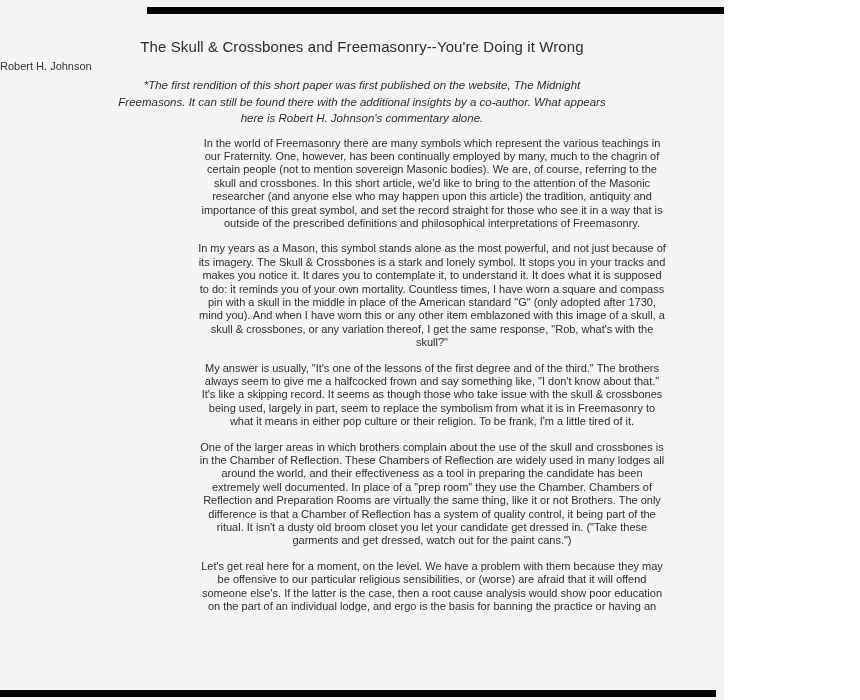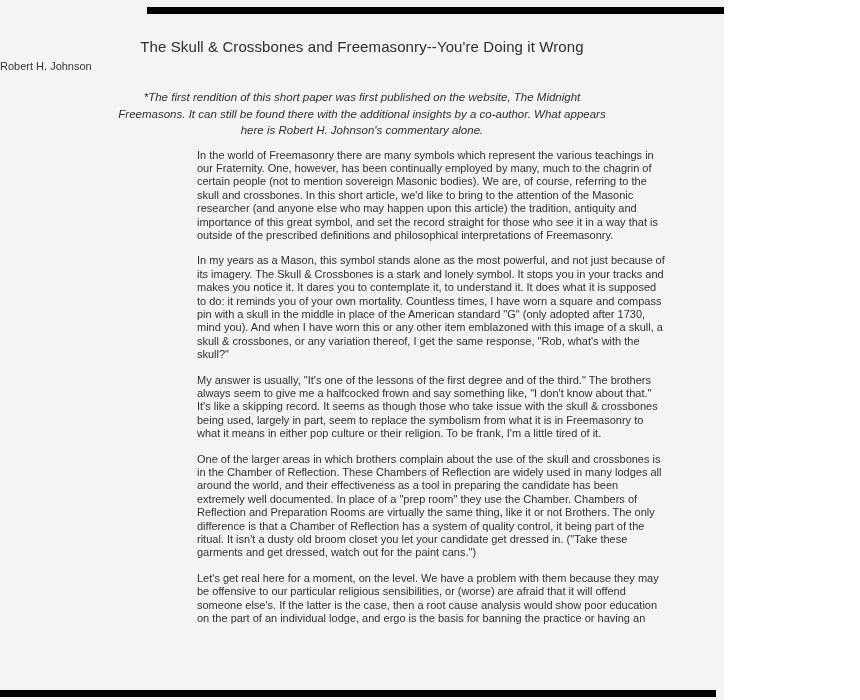--- a/index.html
+++ b/index.html
@@ -35,34 +35,34 @@
   }
   .byline {
     margin-top: 3px;
     text-align: left;
     font-size: 11px;
     line-height: 14px;
     color: #383838;
   }
   .pub-note {
     width: 500px;
-    margin: 16px auto 0 auto;
+    margin: 4px auto 0 auto;
     text-align: center;
     font-style: italic;
     font-size: 11.5px;
     line-height: 16.5px;
     color: #2f2f2f;
   }
   .body-col {
     width: 470px;
     margin: 10px 0 0 197px;
     font-size: 11px;
     line-height: 13.4px;
     color: #303030;
-    text-align: left;
+    text-align: center;
   }
   .body-col p { margin: 0 0 12px 0; }
 </style>
 </head>
 <body>
 
 <div class="page">
   <div class="bar bar-top"></div>
   <div class="bar bar-bottom"></div>
 

